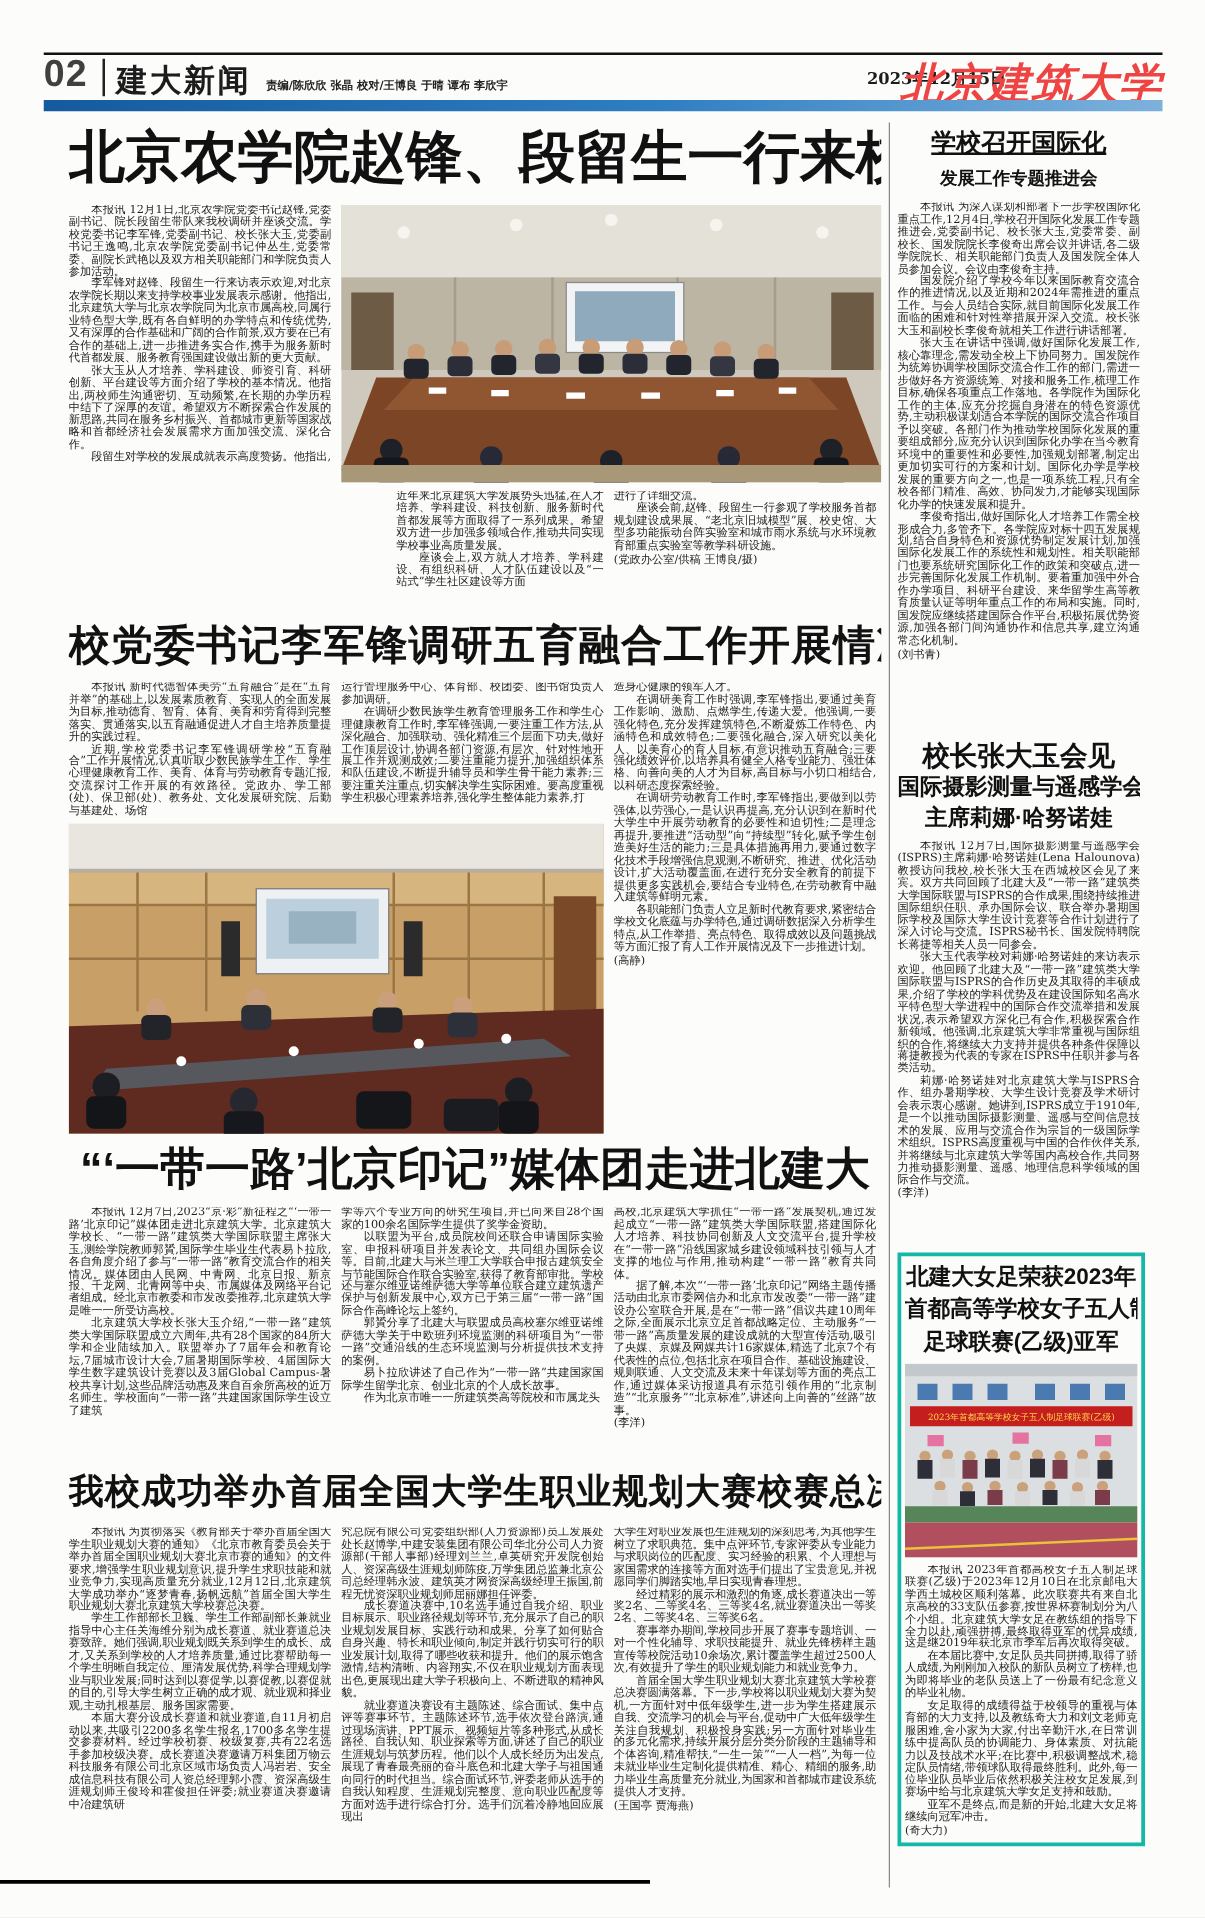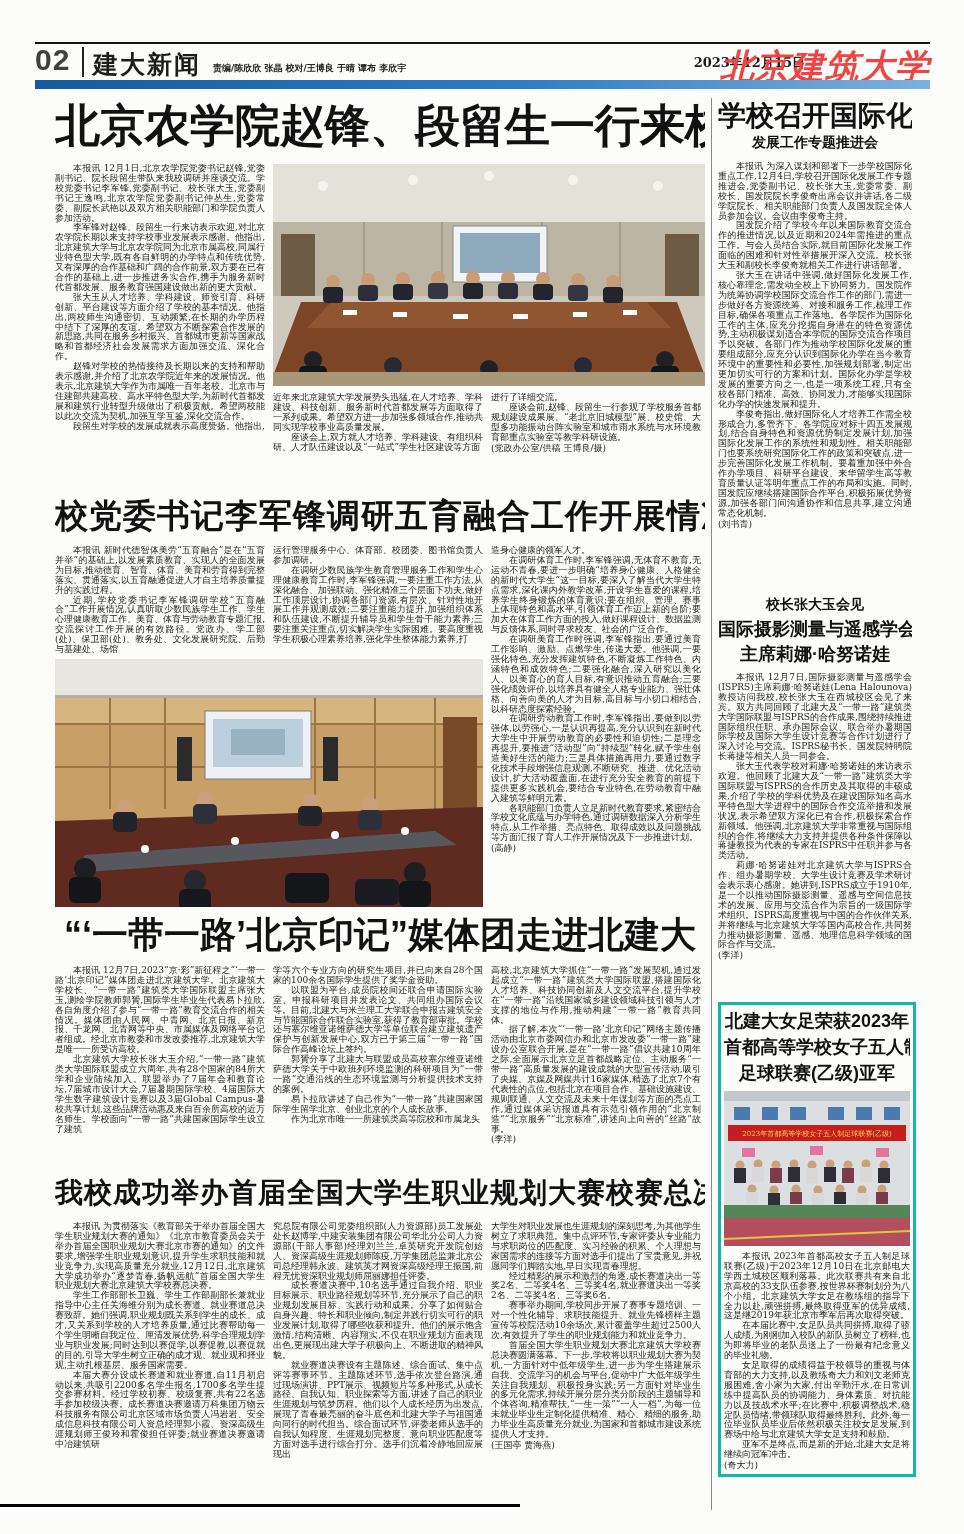--- a/index.html
+++ b/index.html
@@ -56,21 +56,20 @@
   <div class="header-bar"></div>
 
   <div class="article" style="top:96px;">
     <h1 class="headline" style="font-size:45px;line-height:60px;height:62px;">北京农学院赵锋、段留生一行来校调研</h1>
     <div class="cols" style="margin-top:6px;">
       <div class="col">
         <div class="paras" style="max-height:325px;">
             <p>本报讯 12月1日,北京农学院党委书记赵锋,党委副书记、院长段留生带队来我校调研并座谈交流。学校党委书记李军锋,党委副书记、校长张大玉,党委副书记王逸鸣,北京农学院党委副书记仲丛生,党委常委、副院长武艳以及双方相关职能部门和学院负责人参加活动。</p>
             <p>李军锋对赵锋、段留生一行来访表示欢迎,对北京农学院长期以来支持学校事业发展表示感谢。他指出,北京建筑大学与北京农学院同为北京市属高校,同属行业特色型大学,既有各自鲜明的办学特点和传统优势,又有深厚的合作基础和广阔的合作前景,双方要在已有合作的基础上,进一步推进务实合作,携手为服务新时代首都发展、服务教育强国建设做出新的更大贡献。</p>
             <p>张大玉从人才培养、学科建设、师资引育、科研创新、平台建设等方面介绍了学校的基本情况。他指出,两校师生沟通密切、互动频繁,在长期的办学历程中结下了深厚的友谊。希望双方不断探索合作发展的新思路,共同在服务乡村振兴、首都城市更新等国家战略和首都经济社会发展需求方面加强交流、深化合作。</p>
-            <p>赵锋对学校的热情接待及长期以来的支持和帮助表示感谢,并介绍了北京农学院近年来的发展情况。他表示,北京建筑大学作为市属唯一百年老校、北京市与住建部共建高校、高水平特色型大学,为新时代首都发展和建筑行业转型升级做出了积极贡献。希望两校能以此次交流为契机,加强互学互鉴,深化交流合作。</p>
             <p>段留生对学校的发展成就表示高度赞扬。他指出,</p>
           </div>
       </div>
       <div style="width:432px;">
         <svg class="photo" width="432" height="222" viewBox="0 0 432 222">
           <rect width="432" height="222" fill="#cfc9bd"></rect>
           <rect width="432" height="58" fill="#e4e1d9"></rect>
           <circle cx="50" cy="22" r="5" fill="#f6f4ee"></circle>
             <circle cx="140" cy="16" r="5" fill="#f6f4ee"></circle>
           <circle cx="216" cy="12" r="5" fill="#f6f4ee"></circle>
@@ -152,21 +151,21 @@
               </g>
             <g transform="translate(392,196)">
                 <circle r="9" fill="#1f2129"></circle>
                 <rect x="-14" y="6" width="28" height="20" rx="5" fill="#15161c"></rect>
               </g>
           </g>
           <rect y="208" width="432" height="14" fill="#a99878"></rect>
         </svg>
         <div class="cols" style="margin-top:7px;">
           <div class="col">
-            <div class="paras" style="max-height:88px;">
+            <div class="paras" style="max-height:88px;margin-left:44px;">
                 <p class="cont">近年来北京建筑大学发展势头迅猛,在人才培养、学科建设、科技创新、服务新时代首都发展等方面取得了一系列成果。希望双方进一步加强多领域合作,推动共同实现学校事业高质量发展。</p>
                 <p>座谈会上,双方就人才培养、学科建设、有组织科研、人才队伍建设以及“一站式”学生社区建设等方面</p>
               </div>
           </div>
           <div class="col">
             <div class="paras" style="max-height:70px;">
                 <p class="cont">进行了详细交流。</p>
                 <p>座谈会前,赵锋、段留生一行参观了学校服务首都规划建设成果展、“老北京旧城模型”展、校史馆、大型多功能振动台阵实验室和城市雨水系统与水环境教育部重点实验室等教学科研设施。</p>
               </div>
             <div class="byline">(党政办公室/供稿 王博良/摄)</div>
@@ -252,21 +251,20 @@
                 <rect x="-16" y="8" width="32" height="26" rx="6" fill="#141519"></rect>
               </g>
           </g>
           <rect x="230" y="214" width="44" height="30" rx="6" fill="#151619"></rect>
           <rect x="300" y="220" width="44" height="26" rx="6" fill="#1b1c21"></rect>
         </svg>
       </div>
       <div class="col">
         <div class="paras" style="max-height:348px;">
             <p class="cont">造身心健康的领军人才。</p>
-            <p>在调研体育工作时,李军锋强调,无体育不教育,无运动不青春,要进一步明确“培养身心健康、人格健全的新时代大学生”这一目标,要深入了解当代大学生特点需求,深化课内外教学改革,开设学生喜爱的课程,培养学生终身锻炼的体育意识;要在组织、管理、赛事上体现特色和高水平,引领体育工作迈上新的台阶;要加大在体育工作方面的投入,做好课程设计、数据监测与反馈体系,同时寻求校友、社会的广泛合作。</p>
             <p>在调研美育工作时强调,李军锋指出,要通过美育工作影响、激励、点燃学生,传递大爱。他强调,一要强化特色,充分发挥建筑特色,不断凝炼工作特色、内涵特色和成效特色;二要强化融合,深入研究以美化人、以美育心的育人目标,有意识推动五育融合;三要强化绩效评价,以培养具有健全人格专业能力、强壮体格、向善向美的人才为目标,高目标与小切口相结合,以科研态度探索经验。</p>
             <p>在调研劳动教育工作时,李军锋指出,要做到以劳强体,以劳强心,一是认识再提高,充分认识到在新时代大学生中开展劳动教育的必要性和迫切性;二是理念再提升,要推进“活动型”向“持续型”转化,赋予学生创造美好生活的能力;三是具体措施再用力,要通过数字化技术手段增强信息观测,不断研究、推进、优化活动设计,扩大活动覆盖面,在进行充分安全教育的前提下提供更多实践机会,要结合专业特色,在劳动教育中融入建筑等鲜明元素。</p>
             <p>各职能部门负责人立足新时代教育要求,紧密结合学校文化底蕴与办学特色,通过调研数据深入分析学生特点,从工作举措、亮点特色、取得成效以及问题挑战等方面汇报了育人工作开展情况及下一步推进计划。</p>
           </div>
         <div class="byline">(高静)</div>
       </div>
     </div>
   </div>
 
   <div class="article" style="top:911px;">
@@ -322,35 +320,35 @@
             <p>首届全国大学生职业规划大赛北京建筑大学校赛总决赛圆满落幕。下一步,学校将以职业规划大赛为契机,一方面针对中低年级学生,进一步为学生搭建展示自我、交流学习的机会与平台,促动中广大低年级学生关注自我规划、积极投身实践;另一方面针对毕业生的多元化需求,持续开展分层分类分阶段的主题辅导和个体咨询,精准帮扶,“一生一策”“一人一档”,为每一位未就业毕业生定制化提供精准、精心、精细的服务,助力毕业生高质量充分就业,为国家和首都城市建设系统提供人才支持。</p>
           </div>
         <div class="byline">(王国亭 贾海燕)</div>
       </div>
     </div>
   </div>
 
   <div class="divider"></div>
 
   <div class="sb" style="top:102px;">
-    <h2 class="sb-head" style="font-size:28px;line-height:27px;">学校召开国际化</h2>
+    <h2 class="sb-head" style="font-size:20px;line-height:27px;text-decoration:underline;">学校召开国际化</h2>
     <h2 class="sb-head" style="font-size:14px;line-height:27px;">发展工作专题推进会</h2>
     <div class="sb-body">
       <div class="paras" style="max-height:412px;">
           <p>本报讯 为深入谋划和部署下一步学校国际化重点工作,12月4日,学校召开国际化发展工作专题推进会,党委副书记、校长张大玉,党委常委、副校长、国发院院长李俊奇出席会议并讲话,各二级学院院长、相关职能部门负责人及国发院全体人员参加会议。会议由李俊奇主持。</p>
           <p>国发院介绍了学校今年以来国际教育交流合作的推进情况,以及近期和2024年需推进的重点工作。与会人员结合实际,就目前国际化发展工作面临的困难和针对性举措展开深入交流。校长张大玉和副校长李俊奇就相关工作进行讲话部署。</p>
           <p>张大玉在讲话中强调,做好国际化发展工作,核心靠理念,需发动全校上下协同努力。国发院作为统筹协调学校国际交流合作工作的部门,需进一步做好各方资源统筹、对接和服务工作,梳理工作目标,确保各项重点工作落地。各学院作为国际化工作的主体,应充分挖掘自身潜在的特色资源优势,主动积极谋划适合本学院的国际交流合作项目予以突破。各部门作为推动学校国际化发展的重要组成部分,应充分认识到国际化办学在当今教育环境中的重要性和必要性,加强规划部署,制定出更加切实可行的方案和计划。国际化办学是学校发展的重要方向之一,也是一项系统工程,只有全校各部门精准、高效、协同发力,才能够实现国际化办学的快速发展和提升。</p>
           <p>李俊奇指出,做好国际化人才培养工作需全校形成合力,多管齐下。各学院应对标十四五发展规划,结合自身特色和资源优势制定发展计划,加强国际化发展工作的系统性和规划性。相关职能部门也要系统研究国际化工作的政策和突破点,进一步完善国际化发展工作机制。要着重加强中外合作办学项目、科研平台建设、来华留学生高等教育质量认证等明年重点工作的布局和实施。同时,国发院应继续搭建国际合作平台,积极拓展优势资源,加强各部门间沟通协作和信息共享,建立沟通常态化机制。</p>
         </div>
       <div class="byline">(刘书青)</div>
     </div>
   </div>
 
   <div class="sb" style="top:592px;">
-    <h2 class="sb-head" style="font-size:14px;line-height:25px;">校长张大玉会见</h2>
+    <h2 class="sb-head" style="font-size:22px;line-height:25px;">校长张大玉会见</h2>
     <h2 class="sb-head" style="font-size:18px;line-height:25px;">国际摄影测量与遥感学会</h2>
     <h2 class="sb-head" style="font-size:18px;line-height:25px;">主席莉娜·哈努诺娃</h2>
     <div class="sb-body">
       <div class="paras" style="max-height:300px;">
           <p>本报讯 12月7日,国际摄影测量与遥感学会(ISPRS)主席莉娜·哈努诺娃(Lena Halounova)教授访问我校,校长张大玉在西城校区会见了来宾。双方共同回顾了北建大及“一带一路”建筑类大学国际联盟与ISPRS的合作成果,围绕持续推进国际组织任职、承办国际会议、联合举办暑期国际学校及国际大学生设计竞赛等合作计划进行了深入讨论与交流。ISPRS秘书长、国发院特聘院长蒋捷等相关人员一同参会。</p>
           <p>张大玉代表学校对莉娜·哈努诺娃的来访表示欢迎。他回顾了北建大及“一带一路”建筑类大学国际联盟与ISPRS的合作历史及其取得的丰硕成果,介绍了学校的学科优势及在建设国际知名高水平特色型大学进程中的国际合作交流举措和发展状况,表示希望双方深化已有合作,积极探索合作新领域。他强调,北京建筑大学非常重视与国际组织的合作,将继续大力支持并提供各种条件保障以蒋捷教授为代表的专家在ISPRS中任职并参与各类活动。</p>
           <p>莉娜·哈努诺娃对北京建筑大学与ISPRS合作、组办暑期学校、大学生设计竞赛及学术研讨会表示衷心感谢。她讲到,ISPRS成立于1910年,是一个以推动国际摄影测量、遥感与空间信息技术的发展、应用与交流合作为宗旨的一级国际学术组织。ISPRS高度重视与中国的合作伙伴关系,并将继续与北京建筑大学等国内高校合作,共同努力推动摄影测量、遥感、地理信息科学领域的国际合作与交流。</p>
         </div>
       <div class="byline">(李洋)</div>
     </div>

